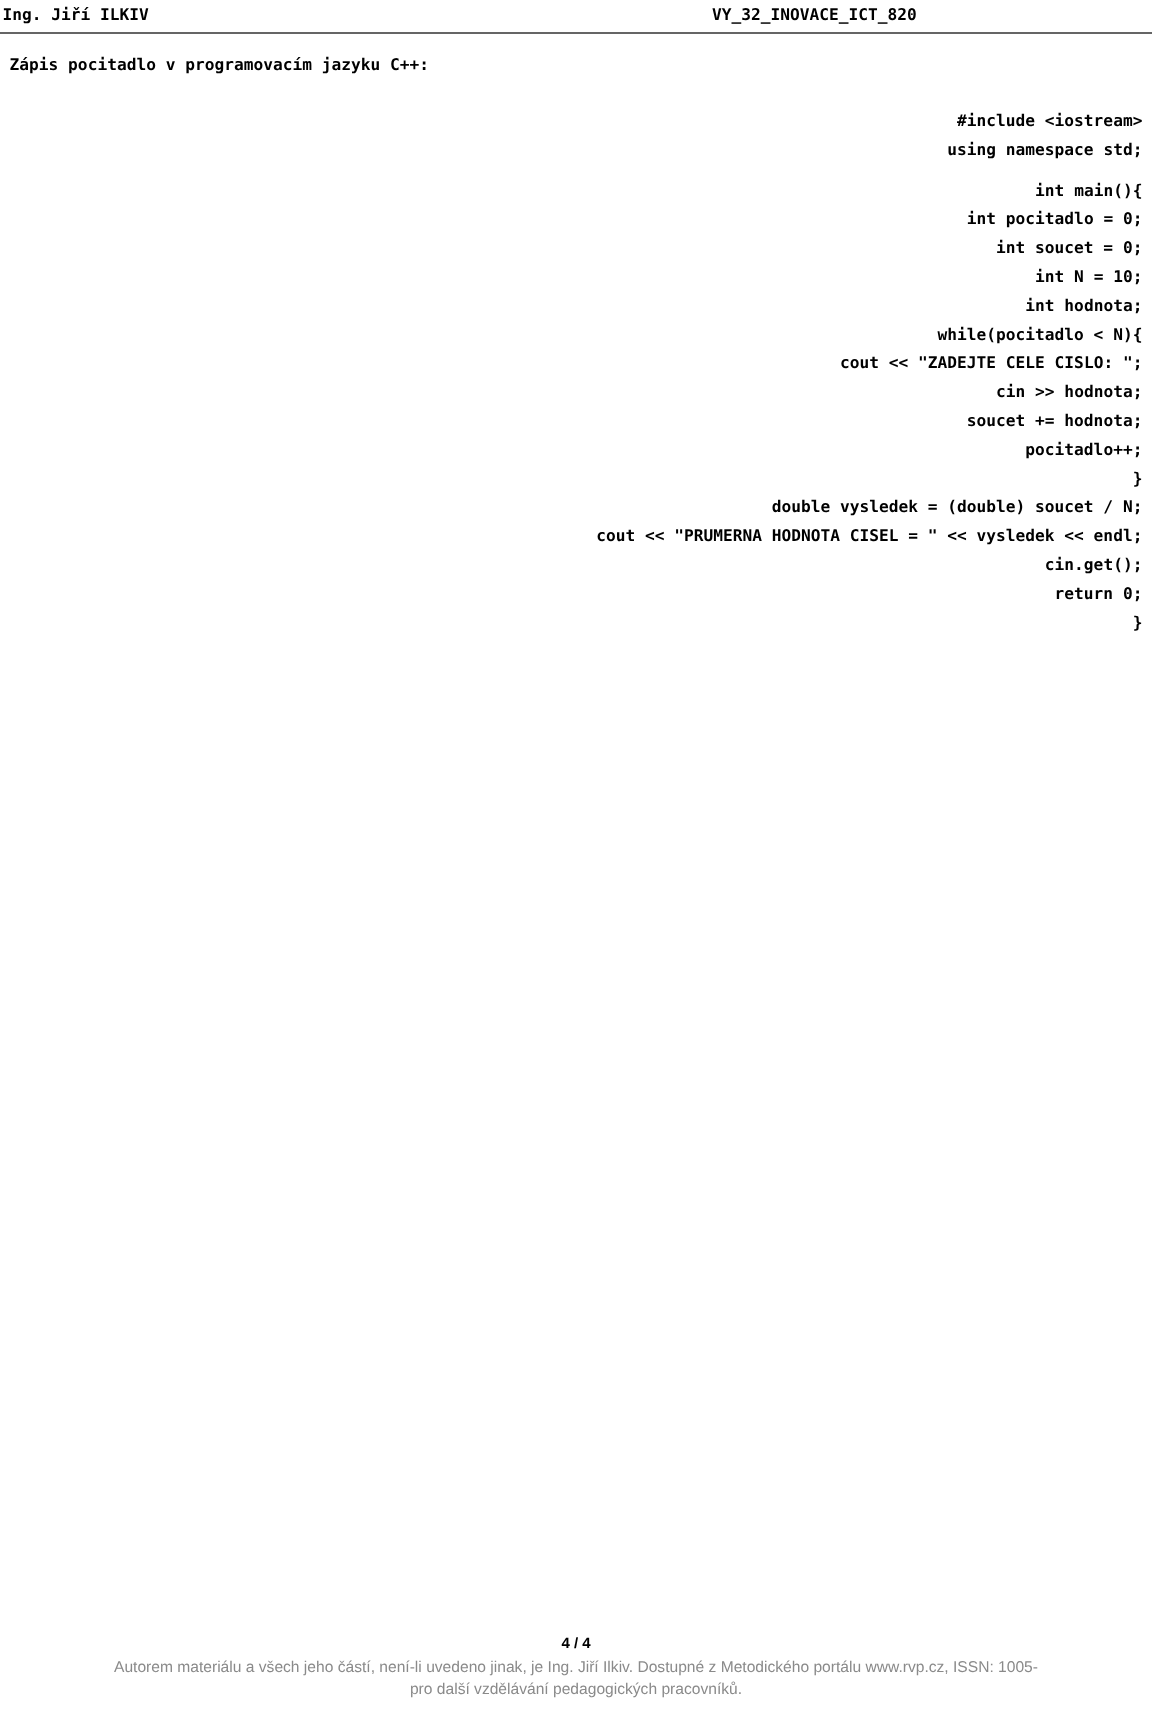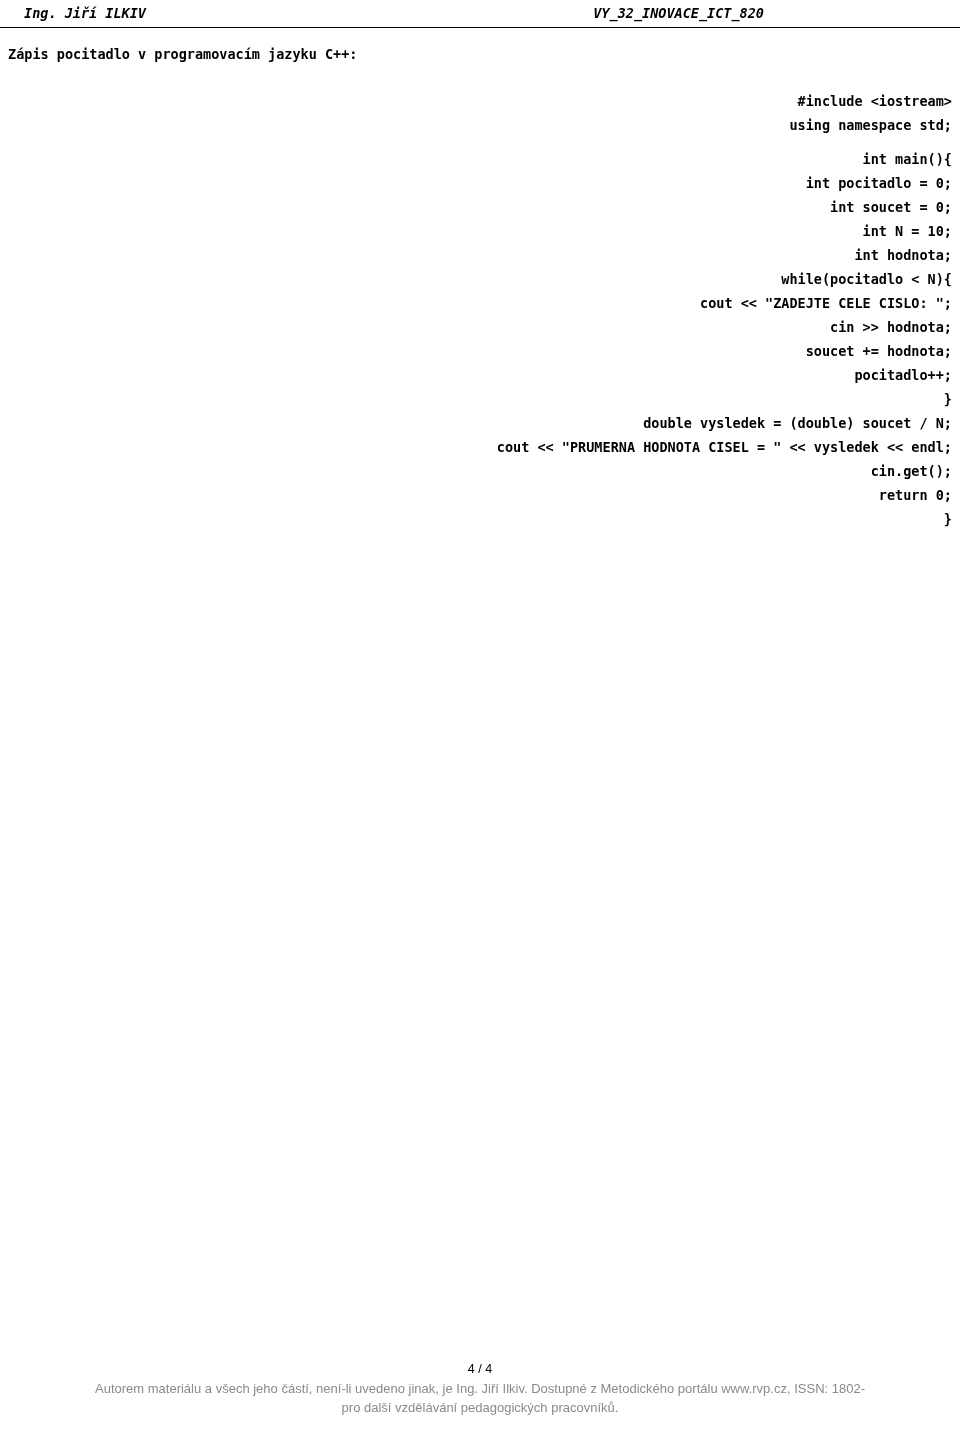--- a/index.html
+++ b/index.html
@@ -21,23 +21,22 @@
     box-sizing: border-box;
   }
 
   
   .header {
     position: absolute;
     top: 0;
     left: 0;
     width: 772px;
     height: 30px;
-    padding: 5px 8px 0 24px;
+    padding: 5px 8px 0 2px;
     box-sizing: border-box;
-    font-style: italic;
   }
   .header-inner {
     display: flex;
     justify-content: space-between;
     align-items: baseline;
     font-family: "DejaVu Sans Mono", "Liberation Mono", monospace;
     font-size: 13.5px;
     font-weight: bold;
     color: #000000;
     letter-spacing: 0px;
@@ -84,21 +83,21 @@
   .footer {
     position: absolute;
     left: 0;
     bottom: 22px;
     width: 960px;
     text-align: center;
   }
   .page-number {
     font-family: "Liberation Sans", sans-serif;
     font-size: 12.5px;
-    font-weight: normal;
+    font-weight: bold;
     color: #000000;
     margin-bottom: 4px;
   }
   .footer-note {
     font-family: "Liberation Sans", sans-serif;
     font-size: 13px;
     color: #8a8a8a;
     line-height: 1.45;
     padding: 0 6px;
   }
@@ -137,18 +136,18 @@
     double vysledek = (double) soucet / N;
     cout &lt;&lt; "PRUMERNA HODNOTA CISEL = " &lt;&lt; vysledek &lt;&lt; endl;
     cin.get();
     return 0;
 }</pre>
   </div>
 
   <div class="footer">
     <div class="page-number">4 / 4</div>
     <div class="footer-note">
-      <span class="line">Autorem materiálu a všech jeho částí, není-li uvedeno jinak, je Ing. Jiří Ilkiv. Dostupné z Metodického portálu www.rvp.cz, ISSN: 1802-</span>
+      <span class="line">Autorem materiálu a všech jeho částí, není-li uvedeno jinak, je Ing. Jiří Ilkiv. Dostupné z Metodického portálu www.rvp.cz, ISSN: 1005-</span>
       <span class="line">pro další vzdělávání pedagogických pracovníků.</span>
     </div>
   </div>
 
 </div>
 
 </body></html>

